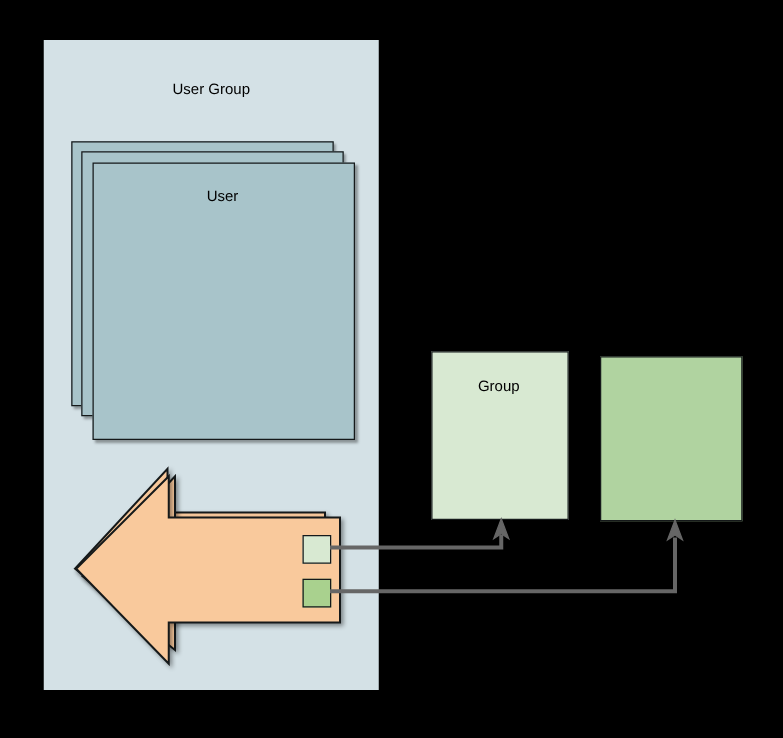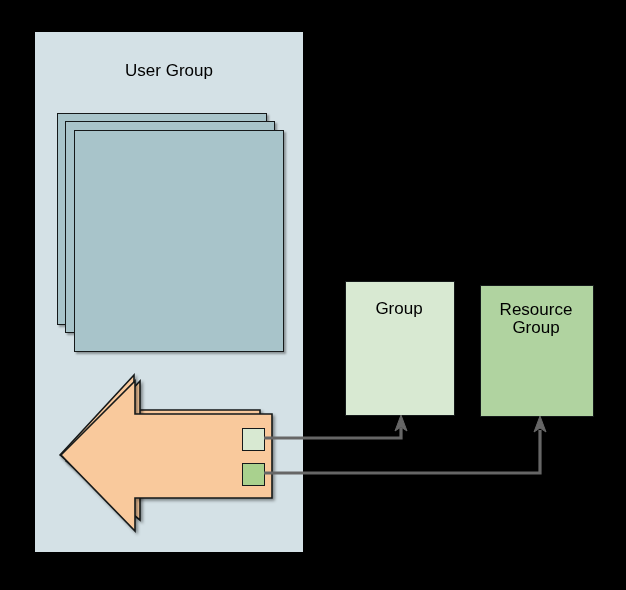--- a/index.html
+++ b/index.html
@@ -12,21 +12,21 @@
     width: 626px;
     height: 590px;
     background: #000000;
     overflow: hidden;
     font-family: "Liberation Sans", sans-serif;
   }
   .shape-label {
     position: absolute;
     text-align: center;
     color: #000000;
-    font-size: 17px;
+    font-size: 12px;
     line-height: 18px;
     white-space: pre-line;
     pointer-events: none;
   }
   
   #user-group {
     position: absolute;
     left: 35px;
     top: 32px;
     width: 268px;
@@ -95,20 +95,21 @@
 <body>
 
 <div id="canvas">
 
   <div id="user-group"></div>
   <div class="shape-label" id="user-group-title">User Group</div>
 
   <div class="user-card" id="user-card-back"></div>
   <div class="user-card" id="user-card-middle"></div>
   <div class="user-card" id="user-card-front"></div>
+  <div class="shape-label" id="user-card-label">User</div>
 
   <div class="rb-layer" style="left:46px; top:364px;">
     <svg width="226" height="150" viewBox="0 0 226 150">
       <path d="M 14 91 L 88 11 L 88 46 L 214 46 L 214 120 L 88 120 L 88 150 Z" fill="#f9c99c" stroke="#15191a" stroke-width="1.6"></path>
     </svg>
   </div>
   <div class="rb-layer" style="left:52px; top:370px;">
     <svg width="226" height="150" viewBox="0 0 226 150">
       <path d="M 14 91 L 88 11 L 88 46 L 214 46 L 214 120 L 88 120 L 88 150 Z" fill="#f9c99c" stroke="#15191a" stroke-width="1.6"></path>
     </svg>
@@ -119,22 +120,20 @@
     </svg>
   </div>
 
   <div class="port-square" id="port-role"></div>
   <div class="port-square" id="port-resource"></div>
 
   <div class="plain-box" id="role-box"></div>
   <div class="shape-label" id="role-box-label">Group</div>
 
   <div class="plain-box" id="resource-group-box"></div>
-  <div class="shape-label" id="resource-group-box-label">Resource
-Group</div>
 
   <svg id="connectors">
 
     <path d="M 264 438 L 401 438 L 401 428" fill="none" stroke="#666666" stroke-width="3.2"></path>
     <path d="M 401 415 L 407 431 L 401 427 L 395 431 Z" fill="#666666" stroke="#666666" stroke-width="1"></path>
 
     <path d="M 264 473 L 540 473 L 540 430" fill="none" stroke="#666666" stroke-width="3.2"></path>
     <path d="M 540 416 L 546 432 L 540 428 L 534 432 Z" fill="#666666" stroke="#666666" stroke-width="1"></path>
   </svg>
 

